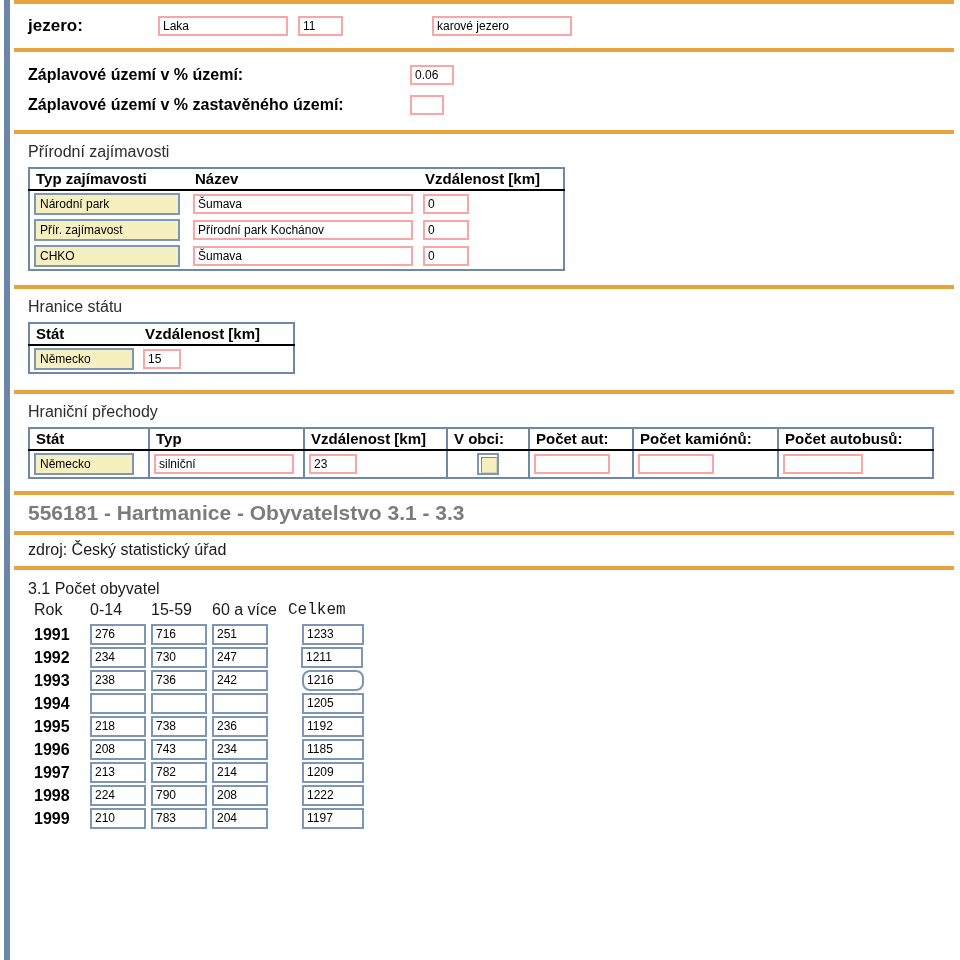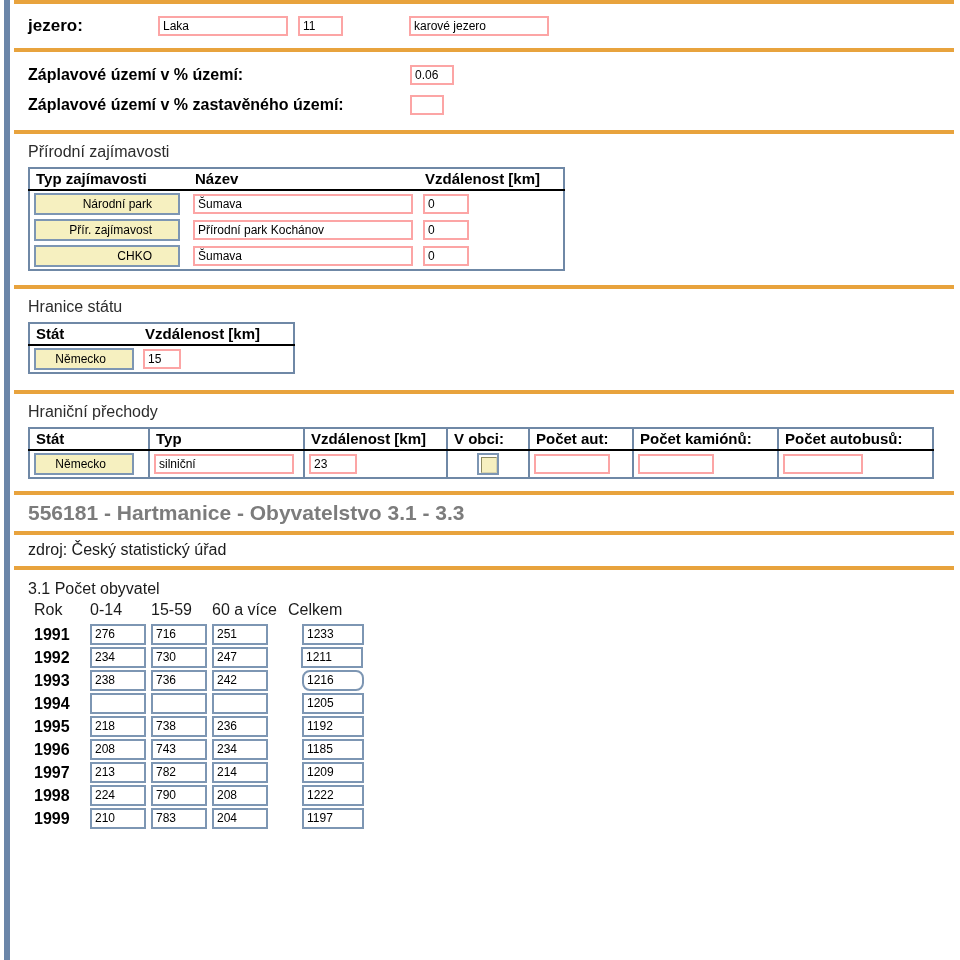--- a/index.html
+++ b/index.html
@@ -54,21 +54,20 @@
     border: 2px solid #7d96b3;
     background: #f6f0c0;
     height: 22px;
     line-height: 18px;
     font-size: 12px;
     color: #000;
     padding: 0 26px 0 4px;
     vertical-align: middle;
     white-space: nowrap;
     overflow: hidden;
-    text-align: right;
   }
   .chk {
     display: inline-block;
     width: 22px; height: 22px;
     border: 2px solid #7d96b3;
     background: #fff;
     position: relative;
     vertical-align: middle;
   }
   .chk::after {
@@ -148,21 +147,21 @@
   table.pop th {
     font-size: 16px; font-weight: normal; color: #1b1b1b;
     text-align: left;
     padding: 0 0 4px 0;
     white-space: nowrap;
   }
   table.pop th.c-rok { width: 62px; padding-left: 6px; }
   table.pop th.c-a   { width: 61px; }
   table.pop th.c-b   { width: 61px; }
   table.pop th.c-c   { width: 76px; }
-  table.pop th.c-d   { width: 70px; }
+  table.pop th.c-d   { width: 70px; font-family: Liberation Mono, monospace; }
   table.pop td { padding: 1px 0 1px 0; }
   table.pop td.year {
     font-size: 16px; font-weight: bold; color: #000;
     padding-left: 6px;
   }
   .cell-in {
     display: block;
     width: 56px; height: 21px;
     border: 2px solid #7d96b3;
     background: #fff;
@@ -178,21 +177,21 @@
 <div id="page">
   <div class="left-rail"></div>
 
   <div class="content">
 
     <div class="hr-orange"></div>
 
     <div class="row-jezero">
       <span class="lbl">jezero:</span>
       <span class="inp" style="width:130px;margin-right:10px;">Laka</span>
-      <span class="inp" style="width:45px;margin-right:66px;">11</span>
+      <span class="inp" style="width:45px;margin-right:89px;">11</span>
       <span class="inp" style="width:140px;">karové jezero</span>
     </div>
 
     <div class="hr-orange"></div>
 
     <div class="zap-block">
       <div class="zap-row">
         <span class="lbl">Záplavové území v % území:</span>
         <span class="inp" style="width:44px;">0.06</span>
       </div>

